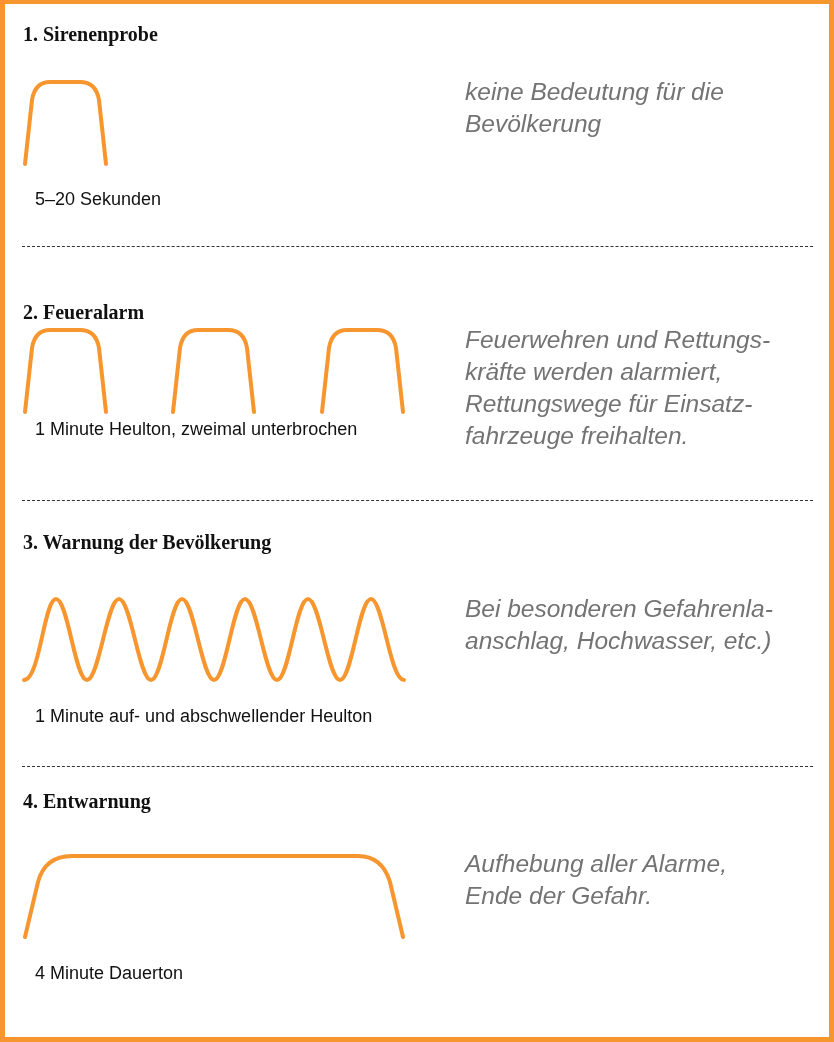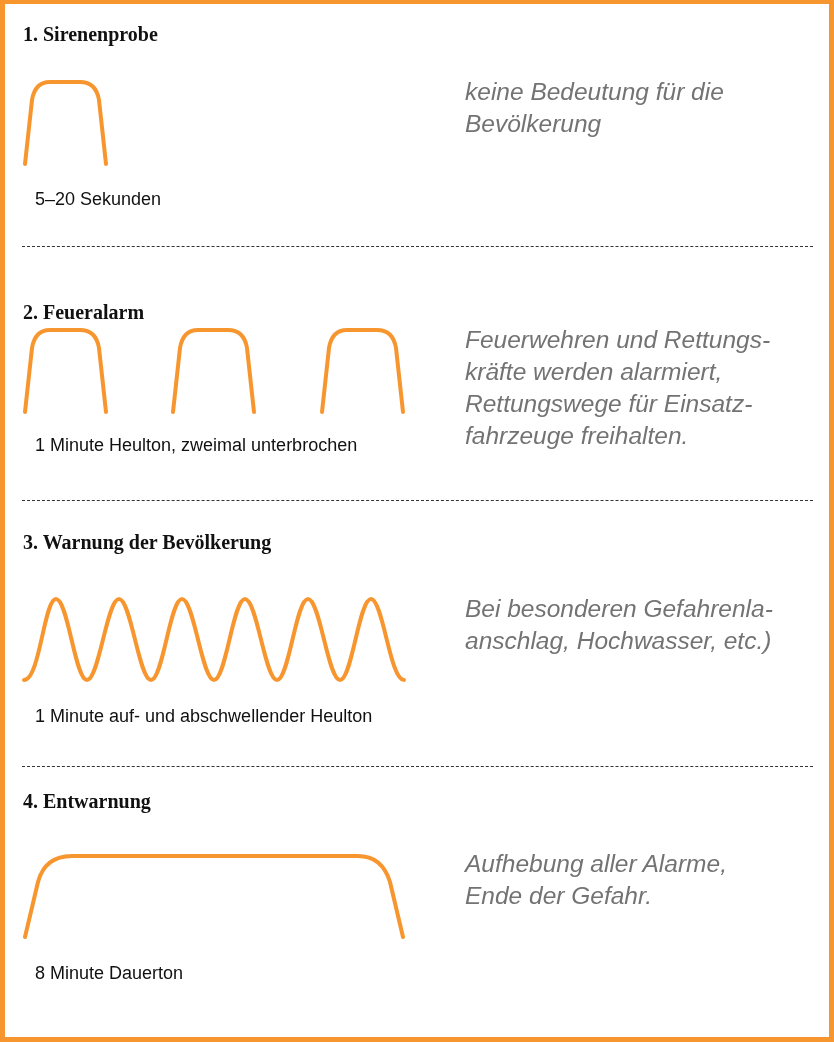--- a/index.html
+++ b/index.html
@@ -59,35 +59,35 @@
 
 <h2 class="heading" style="top:24px;">1. Sirenenprobe</h2>
 <div class="caption" style="top:190px;">5–20 Sekunden</div>
 <div class="desc" style="top:76px;">
   <span>keine Bedeutung für die</span>
   <span>Bevölkerung</span>
 </div>
 <div class="divider" style="top:246px;"></div>
 
 <h2 class="heading" style="top:270px;margin-top:32px;">2. Feueralarm</h2>
-<div class="caption" style="top:436px;">1 Minute Heulton, zweimal unterbrochen</div>
+<div class="caption" style="top:420px;">1 Minute Heulton, zweimal unterbrochen</div>
 <div class="desc" style="top:324px;">
   <span>Feuerwehren und Rettungs-</span>
   <span>kräfte werden alarmiert,</span>
   <span>Rettungswege für Einsatz-</span>
   <span>fahrzeuge freihalten.</span>
 </div>
 <div class="divider" style="top:500px;"></div>
 
 <h2 class="heading" style="top:532px;text-align:center;">3. Warnung der Bevölkerung</h2>
 <div class="caption" style="top:707px;">1 Minute auf- und abschwellender Heulton</div>
 <div class="desc" style="top:593px;">
   <span>Bei besonderen Gefahrenla-</span>
   <span>anschlag, Hochwasser, etc.)</span>
 </div>
 <div class="divider" style="top:766px;"></div>
 
 <h2 class="heading" style="top:791px;">4. Entwarnung</h2>
-<div class="caption" style="top:964px;">8 Minute Dauerton</div>
+<div class="caption" style="top:964px;">4 Minute Dauerton</div>
 <div class="desc" style="top:848px;">
   <span>Aufhebung aller Alarme,</span>
   <span>Ende der Gefahr.</span>
 </div>
 
 </body></html>

